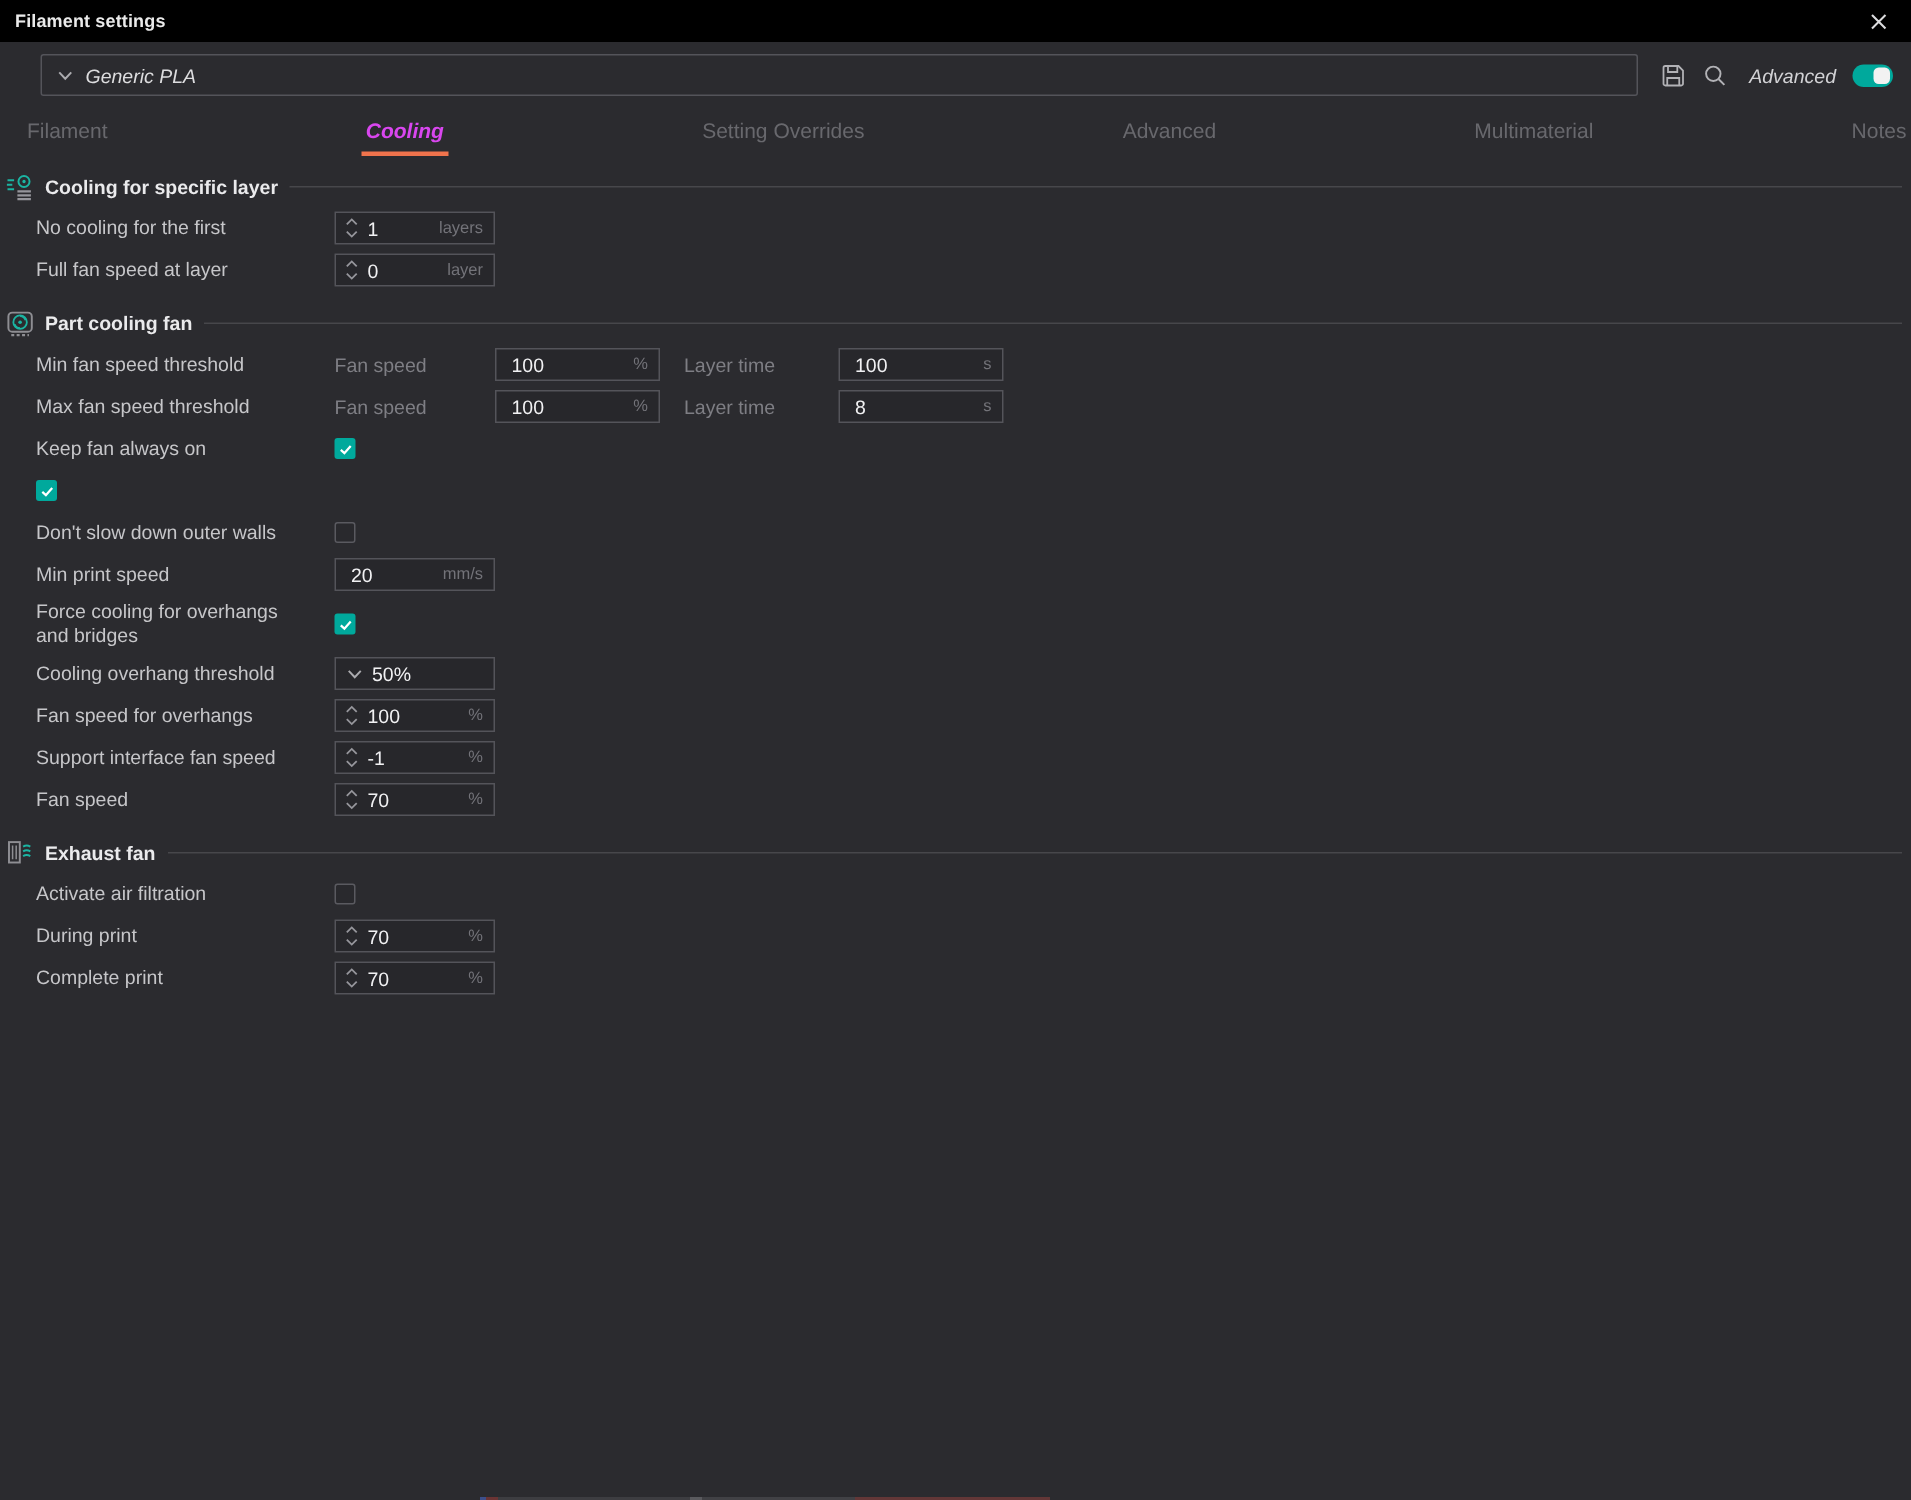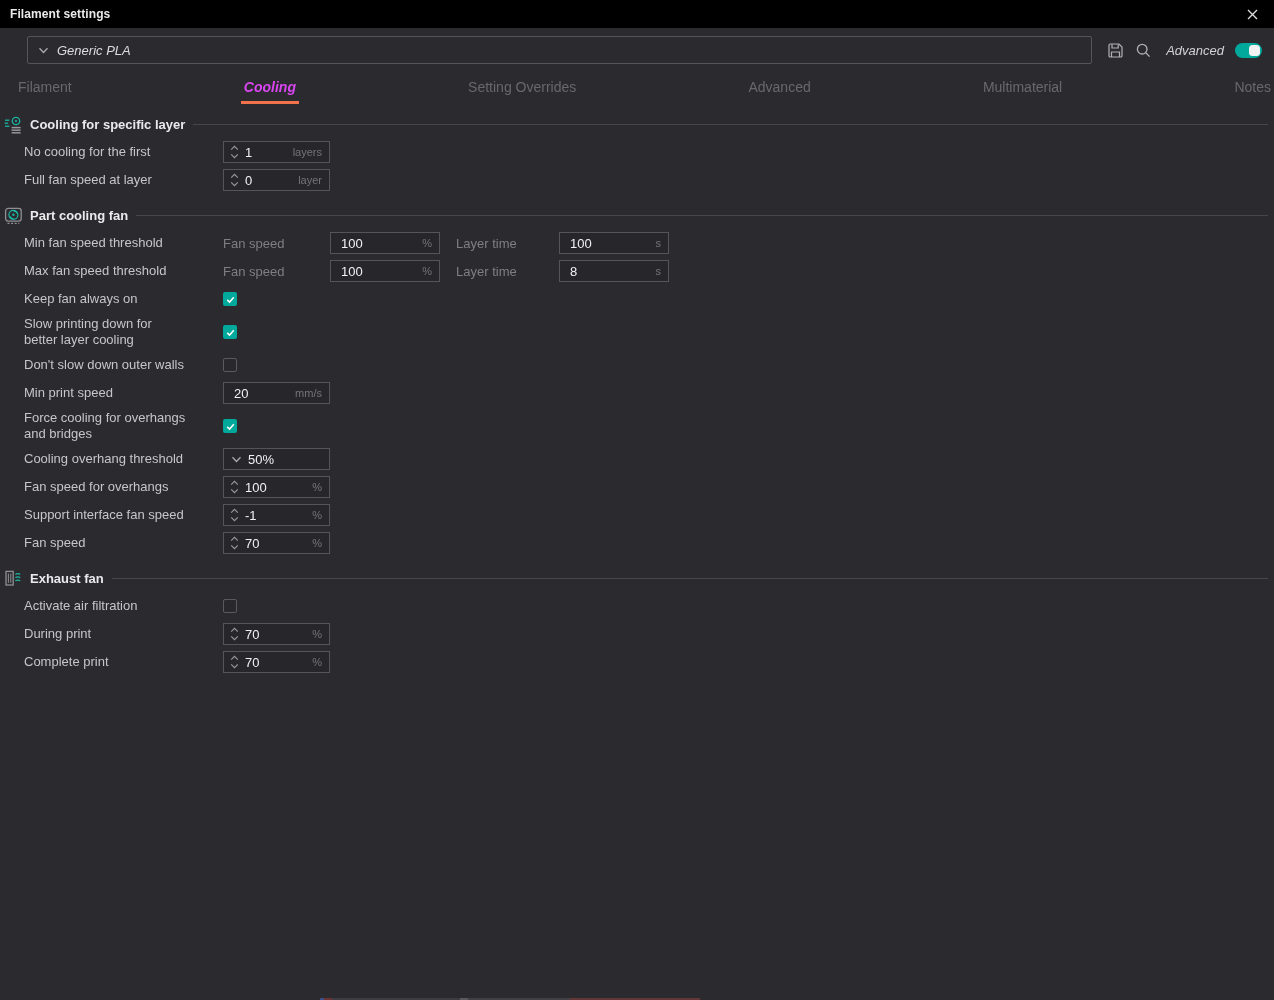--- a/index.html
+++ b/index.html
@@ -205,22 +205,20 @@
         </div>
         <div class="row">
           <span class="lbl">Keep fan always on</span>
           <span class="checkbox checked">
             <svg width="11" height="11" viewBox="0 0 11 11">
               <polyline points="2.2,5.9 4.6,8.1 8.8,3.3" fill="none" stroke="#FFFFFF" stroke-width="1.5"></polyline>
             </svg>
           </span>
         </div>
         <div class="row">
-          <span class="lbl">Slow printing down for
-better layer cooling</span>
           <span class="checkbox checked">
             <svg width="11" height="11" viewBox="0 0 11 11">
               <polyline points="2.2,5.9 4.6,8.1 8.8,3.3" fill="none" stroke="#FFFFFF" stroke-width="1.5"></polyline>
             </svg>
           </span>
         </div>
         <div class="row">
           <span class="lbl">Don't slow down outer walls</span>
           <span class="checkbox unchecked"></span>
         </div>

